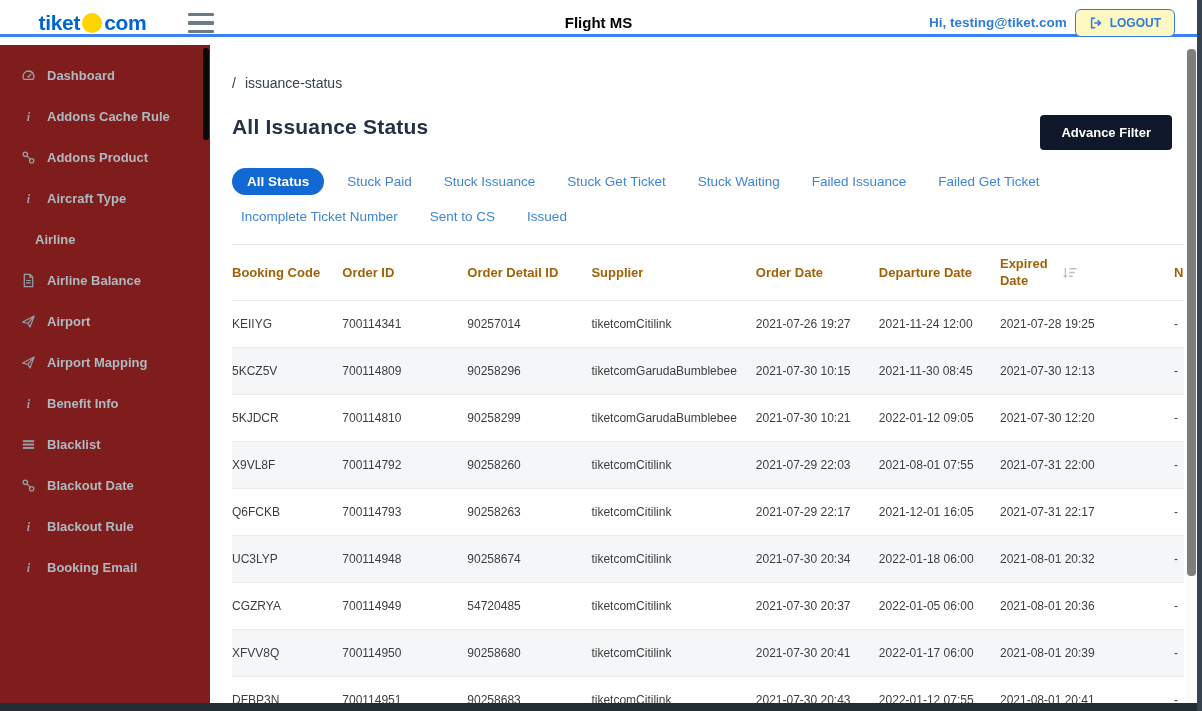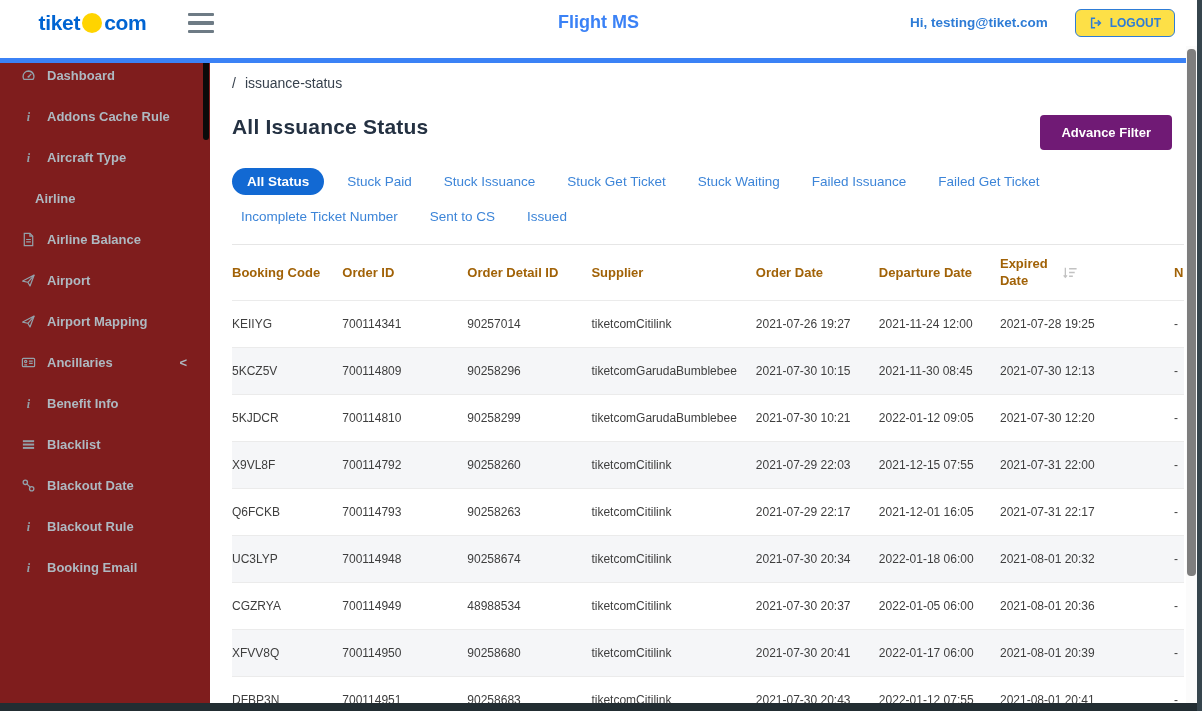--- a/index.html
+++ b/index.html
@@ -1,54 +1,54 @@
 <!DOCTYPE html>
 <html><head>
 <meta charset="utf-8">
 <style>
   * { margin:0; padding:0; box-sizing:border-box; }
   html,body { width:1202px; height:711px; }
   body { position:relative; overflow:hidden; background:#fff; font-family:"Liberation Sans",sans-serif; }
 
   
-  .topbar { position:absolute; top:0; left:0; right:5px; height:63px; background:#fff;
-            border-bottom:5px solid #3b82f6; z-index:5; }
+  .topbar { position:absolute; top:0; left:0; right:5px; height:37px; background:#fff;
+            border-bottom:3px solid #3b82f6; z-index:5; }
   .logo-area { position:absolute; left:0; top:0; width:185px; height:45px;
                display:flex; align-items:center; justify-content:center; }
   .logo-txt { color:#0064d2; font-weight:bold; font-size:21px; letter-spacing:-0.3px; }
   .logo-dot { width:20px; height:20px; border-radius:50%; background:#ffd400; margin:0 2px; }
   .hamburger { position:absolute; left:188px; top:13px; width:28px; height:20px;
                display:flex; flex-direction:column; justify-content:space-between; cursor:pointer; }
   .hamburger div { width:26px; height:3.2px; background:#6e7b85; border-radius:1px; }
   .app-title { position:absolute; left:0; right:0; top:0; height:45px; display:flex;
-               align-items:center; justify-content:center; font-weight:bold; font-size:18px; color:#3b82f6; pointer-events:none; }
-  .top-right { position:absolute; right:22px; top:0; height:45px; display:flex; align-items:center; gap:27px; }
+               align-items:center; justify-content:center; font-weight:bold; font-size:15px; color:#000000; pointer-events:none; }
+  .top-right { position:absolute; right:22px; top:0; height:45px; display:flex; align-items:center; gap:8px; }
   .greeting { color:#2e7cd6; font-weight:bold; font-size:13.5px; }
-  .logout-btn { display:flex; align-items:center; gap:7px; border:1px solid #2e7cd6; background:#fde047;
+  .logout-btn { display:flex; align-items:center; gap:7px; border:1px solid #2e7cd6; background:#fef9c3;
                 color:#2e7cd6; border-radius:6px; padding:6px 13px; font-weight:bold; font-size:12px;
                 font-family:"Liberation Sans",sans-serif; cursor:pointer; }
 
   
   .sidebar { position:absolute; top:45px; left:0; width:210px; bottom:0; background:#7f1d1d; z-index:4; }
   .sidebar-list { padding-top:10px; }
   .side-item { height:41px; display:flex; align-items:center; padding-left:20px; gap:10px;
                color:#aeb9c1; font-size:13px; font-weight:bold; position:relative; cursor:pointer; }
   .side-icon { width:17px; display:flex; justify-content:center; align-items:center; color:#93a1aa; }
   .side-icon.no-icon { width:5px; }
   .chevron { position:absolute; right:23px; font-weight:bold; font-size:13px; color:#aeb9c1; }
   .sidebar-scroll-thumb { position:absolute; top:3px; right:1px; width:6px; height:92px;
                           background:#0a0a0a; border-radius:3px; }
 
   
   .content { position:absolute; left:210px; top:45px; right:16px; bottom:8px; background:#fff;
              overflow:hidden; padding:30px 0 0 22px; }
   .breadcrumb { font-size:14px; color:#37414d; display:flex; gap:9px; }
   .title-row { display:flex; justify-content:space-between; margin-top:24px; padding-right:14px; }
   .page-title { font-size:21px; font-weight:bold; color:#243142; letter-spacing:0.2px; }
-  .btn-primary { background:#701a75; color:#fff; font-weight:bold; font-size:13px; padding:10px 21px;
+  .btn-primary { background:#0f172a; color:#fff; font-weight:bold; font-size:13px; padding:10px 21px;
                  border:none; border-radius:4px; font-family:"Liberation Sans",sans-serif; cursor:pointer; }
 
   .tabs { margin-top:18px; display:flex; flex-wrap:wrap; align-items:center; column-gap:14px; row-gap:8px; padding-right:50px; }
   .tab { color:#3d85d8; font-size:13.5px; padding:6px 9px; cursor:pointer; white-space:nowrap; }
   .tab.active { background:#1269d3; color:#fff; border-radius:16px; padding:6px 15px; font-weight:bold; }
 
   
   .table { margin-top:14px; margin-right:2px; }
   .trow { display:flex; align-items:center; border-bottom:1px solid #ebebeb; }
   .thead { border-top:1px solid #e6e6e6; min-height:57px; font-weight:bold; font-size:13px; color:#a16207; }
@@ -114,20 +114,30 @@
       <div class="side-item">
         <span class="side-icon">
           <svg width="15" height="15" viewBox="0 0 16 16">
             <text x="8" y="12.5" text-anchor="middle" font-size="13" font-weight="bold" font-style="italic" font-family="Liberation Serif,serif" fill="currentColor">i</text>
           </svg>
         </span>
         <span class="side-label">Addons Cache Rule</span>
       </div>
       <div class="side-item">
         <span class="side-icon">
+          <svg width="15" height="15" viewBox="0 0 16 16" fill="none" stroke="currentColor" stroke-width="1.4">
+            <circle cx="4.6" cy="4.6" r="2.3"></circle>
+            <circle cx="11.4" cy="11.4" r="2.3"></circle>
+            <path d="M6.3 6.3l3.4 3.4"></path>
+          </svg>
+        </span>
+        <span class="side-label">Addons Product</span>
+      </div>
+      <div class="side-item">
+        <span class="side-icon">
           <svg width="15" height="15" viewBox="0 0 16 16">
             <text x="8" y="12.5" text-anchor="middle" font-size="13" font-weight="bold" font-style="italic" font-family="Liberation Serif,serif" fill="currentColor">i</text>
           </svg>
         </span>
         <span class="side-label">Aircraft Type</span>
       </div>
       <div class="side-item">
         <span class="side-icon no-icon"></span>
         <span class="side-label">Airline</span>
       </div>
@@ -150,31 +160,20 @@
         <span class="side-label">Airport</span>
       </div>
       <div class="side-item">
         <span class="side-icon">
           <svg width="15" height="15" viewBox="0 0 16 16" fill="none" stroke="currentColor" stroke-width="1.3" stroke-linejoin="round">
             <path d="M1.8 8.6 14 2.2 9.6 13.8 7.3 9.9 1.8 8.6z"></path>
             <path d="M7.3 9.9 14 2.2"></path>
           </svg>
         </span>
         <span class="side-label">Airport Mapping</span>
-      </div>
-      <div class="side-item">
-        <span class="side-icon">
-          <svg width="15" height="15" viewBox="0 0 16 16" fill="none" stroke="currentColor" stroke-width="1.3">
-            <rect x="1.5" y="3.5" width="13" height="9" rx="1"></rect>
-            <circle cx="5" cy="7" r="1.2"></circle>
-            <path d="M8.5 6.5h4M8.5 9h4M3.5 10.5h3"></path>
-          </svg>
-        </span>
-        <span class="side-label">Ancillaries</span>
-        <span class="chevron">&lt;</span>
       </div>
       <div class="side-item">
         <span class="side-icon">
           <svg width="15" height="15" viewBox="0 0 16 16">
             <text x="8" y="12.5" text-anchor="middle" font-size="13" font-weight="bold" font-style="italic" font-family="Liberation Serif,serif" fill="currentColor">i</text>
           </svg>
         </span>
         <span class="side-label">Benefit Info</span>
       </div>
       <div class="side-item">
@@ -290,21 +289,21 @@
           <div class="cell c6">2022-01-12 09:05</div>
           <div class="cell c7">2021-07-30 12:20</div>
           <div class="cell c8">-</div>
         </div>
         <div class="trow tbody-row">
           <div class="cell c1">X9VL8F</div>
           <div class="cell c2">700114792</div>
           <div class="cell c3">90258260</div>
           <div class="cell c4">tiketcomCitilink</div>
           <div class="cell c5">2021-07-29 22:03</div>
-          <div class="cell c6">2021-12-15 07:55</div>
+          <div class="cell c6">2021-08-01 07:55</div>
           <div class="cell c7">2021-07-31 22:00</div>
           <div class="cell c8">-</div>
         </div>
         <div class="trow tbody-row">
           <div class="cell c1">Q6FCKB</div>
           <div class="cell c2">700114793</div>
           <div class="cell c3">90258263</div>
           <div class="cell c4">tiketcomCitilink</div>
           <div class="cell c5">2021-07-29 22:17</div>
           <div class="cell c6">2021-12-01 16:05</div>
@@ -317,21 +316,21 @@
           <div class="cell c3">90258674</div>
           <div class="cell c4">tiketcomCitilink</div>
           <div class="cell c5">2021-07-30 20:34</div>
           <div class="cell c6">2022-01-18 06:00</div>
           <div class="cell c7">2021-08-01 20:32</div>
           <div class="cell c8">-</div>
         </div>
         <div class="trow tbody-row">
           <div class="cell c1">CGZRYA</div>
           <div class="cell c2">700114949</div>
-          <div class="cell c3">48988534</div>
+          <div class="cell c3">54720485</div>
           <div class="cell c4">tiketcomCitilink</div>
           <div class="cell c5">2021-07-30 20:37</div>
           <div class="cell c6">2022-01-05 06:00</div>
           <div class="cell c7">2021-08-01 20:36</div>
           <div class="cell c8">-</div>
         </div>
         <div class="trow tbody-row">
           <div class="cell c1">XFVV8Q</div>
           <div class="cell c2">700114950</div>
           <div class="cell c3">90258680</div>

